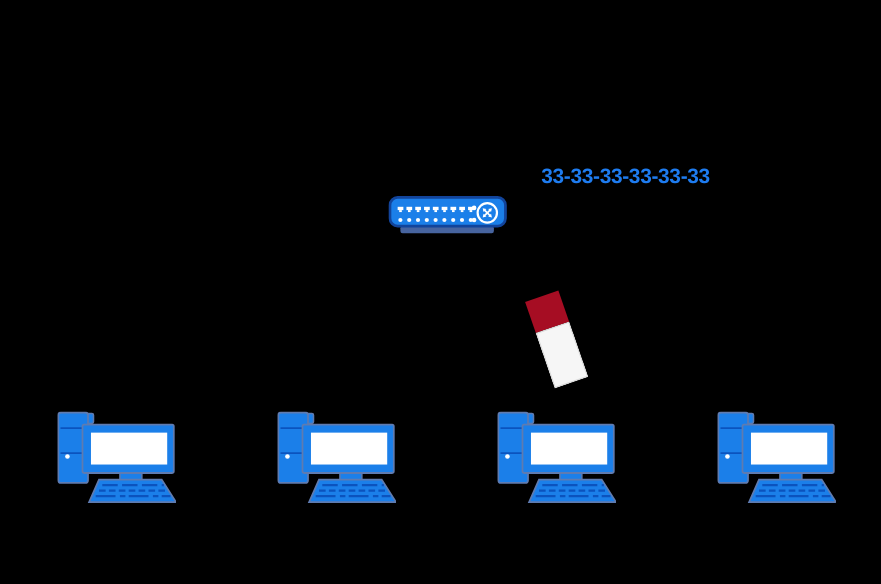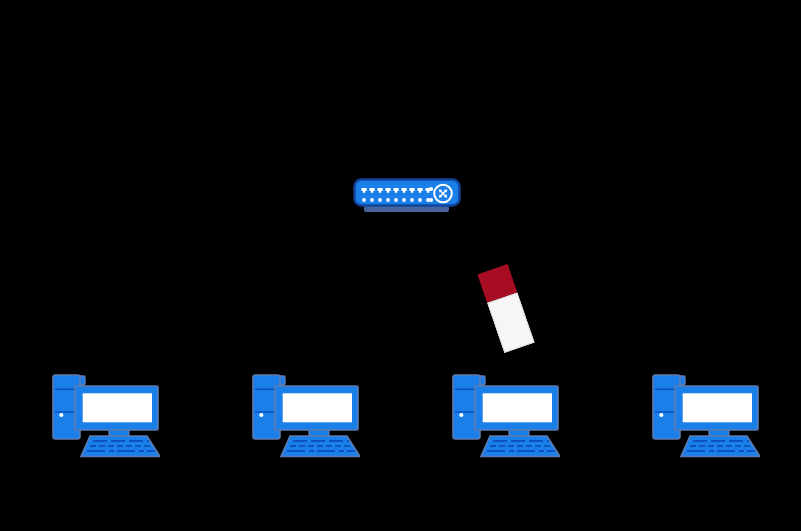--- a/index.html
+++ b/index.html
@@ -118,20 +118,21 @@
         <line x1="87" y1="12.5" x2="93" y2="18.5" stroke="#FFFFFF" stroke-width="1.5"></line>
         <line x1="87" y1="18.5" x2="93" y2="12.5" stroke="#FFFFFF" stroke-width="1.5"></line>
         <polygon points="85.8,11.3 89.2,12.1 86.6,14.7" fill="#FFFFFF"></polygon>
         <polygon points="94.2,11.3 90.8,12.1 93.4,14.7" fill="#FFFFFF"></polygon>
         <polygon points="85.8,19.7 89.2,18.9 86.6,16.3" fill="#FFFFFF"></polygon>
         <polygon points="94.2,19.7 90.8,18.9 93.4,16.3" fill="#FFFFFF"></polygon>
       </g>
     </svg>
   </div>
 
+  <div class="mac-label" style="color: rgb(30, 124, 240);">33-33-33-33-33-33</div>
 
   <div class="eraser" style="transform: rotate(-19deg);">
     <div class="eraser-top" style="background: rgb(166, 13, 35);"></div>
     <div class="eraser-bottom" style="background: rgb(246, 246, 246);"></div>
   </div>
 
   <div class="computer" style="left: 52px;">
     <svg width="108" height="84" viewBox="0 0 108 84">
 
       <rect x="20" y="2" width="13" height="9" rx="1.5" fill="#1B7FE9" stroke="#5F7BB0" stroke-width="1.4"></rect>

